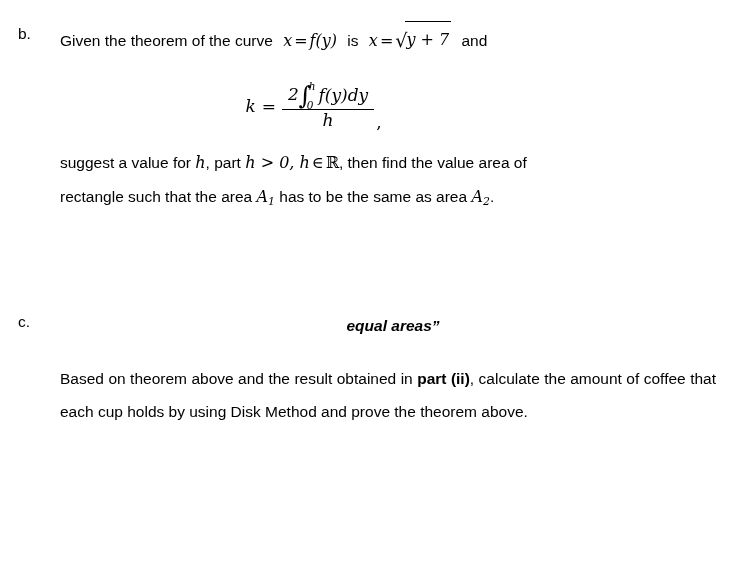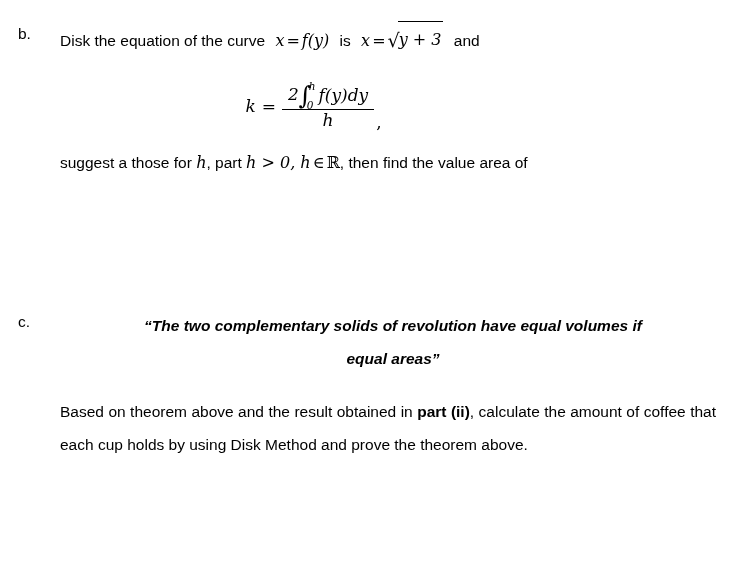--- a/index.html
+++ b/index.html
@@ -206,24 +206,24 @@
 </head>
 <body>
 
 <div class="page">
 
   <div class="q-block" style="top:22px;">
     <div class="q-label">b.</div>
 
     <div class="q-body">
       <div class="para" style="white-space:nowrap;">
-        <span>Disk  the  equation  of  the  curve</span><span class="mathpad"></span>
+        <span>Given  the  theorem  of  the  curve</span><span class="mathpad"></span>
         <span class="math"><span>x</span><span class="op">=</span><span>f(y)</span></span><span class="mathpad"></span>
         <span>is</span><span class="mathpad"></span>
-        <span class="math"><span>x</span><span class="op">=</span><span class="sqrt"><span class="radsign">√</span><span class="radicand">y + 3</span></span></span><span class="mathpad"></span>
+        <span class="math"><span>x</span><span class="op">=</span><span class="sqrt"><span class="radsign">√</span><span class="radicand">y + 7</span></span></span><span class="mathpad"></span>
         <span>and</span>
       </div>
 
       <div class="formula-row" style="top:62px; left:-60px;">
         <span class="formula">
           <span class="lhs">k</span>
           <span class="eq">=</span>
           <span class="fr-wrap">
             <span class="frac">
               <span class="num"><span>2</span><span class="intg">
@@ -236,34 +236,39 @@
                   </span></span>
               <span class="bar"></span>
               <span class="den">h</span>
             </span>
             <span class="trail">,</span>
           </span>
         </span>
       </div>
 
       <div class="para" style="margin-top:88px;">
-        <span>suggest a those for</span>
+        <span>suggest a value for</span>
         <span class="math">h</span><span>, part</span>
         <span class="math"><span>h &gt; 0, h</span><span class="op">∈</span><span class="bbR">ℝ</span></span><span>, then find the value area of</span>
       </div>
 
+      <div class="para">
+        <span>rectangle such that the area</span>
+        <span class="math"><span>A</span><sub class="msub">1</sub></span>
+        <span>has to be the same as area</span>
+        <span class="math"><span>A</span><sub class="msub">2</sub></span><span>.</span>
+      </div>
     </div>
   </div>
 
   <div class="q-block" style="top:310px;">
     <div class="q-label">c.</div>
 
     <div>
       <div class="quote">
-        <span class="quote-line">“The two complementary solids of revolution have equal volumes if</span>
         <span class="quote-line">equal areas”</span>
       </div>
 
       <div class="q-body" style="margin-top:20px;">
         <div class="para">
           <span>Based on theorem above and the result obtained in </span><b class="bold">part (ii)</b><span>, calculate the amount of coffee that each cup holds by using Disk Method and prove the theorem above.</span>
         </div>
       </div>
     </div>
   </div>

